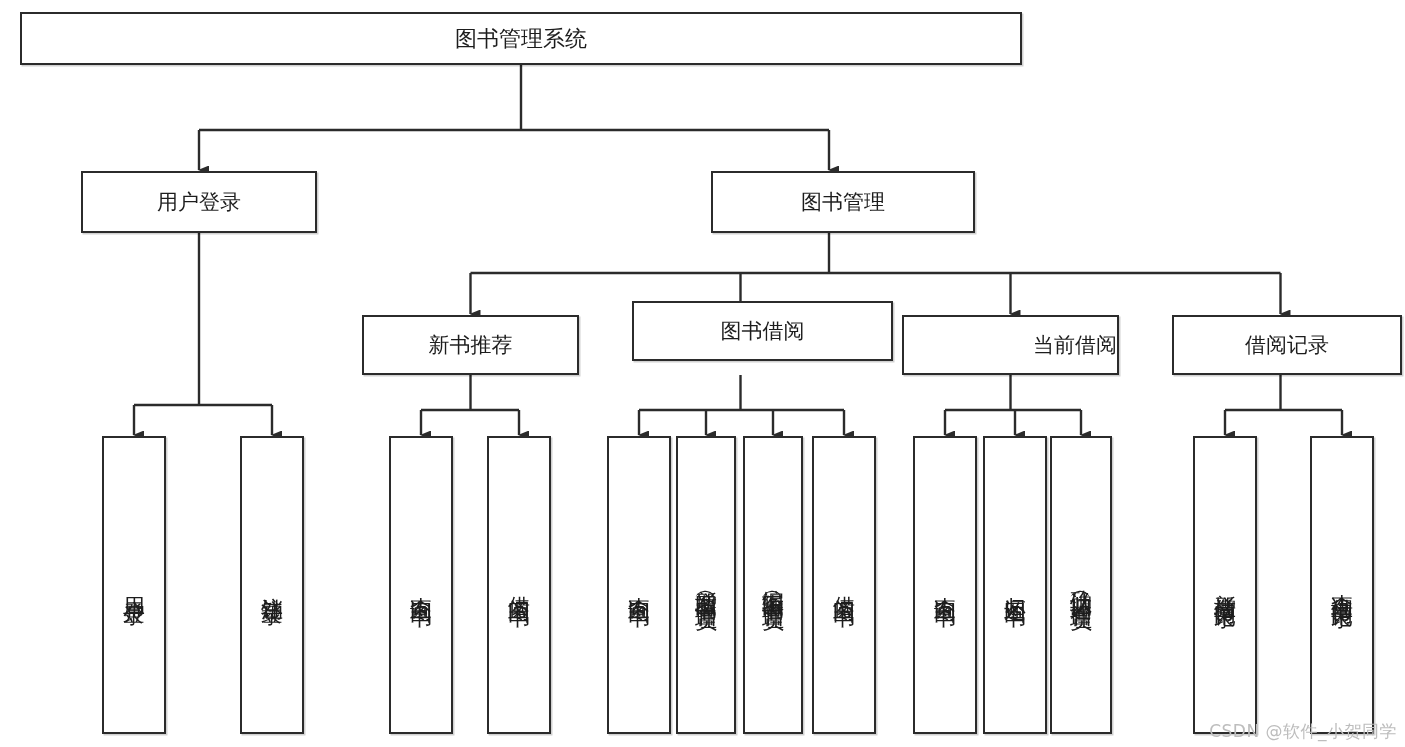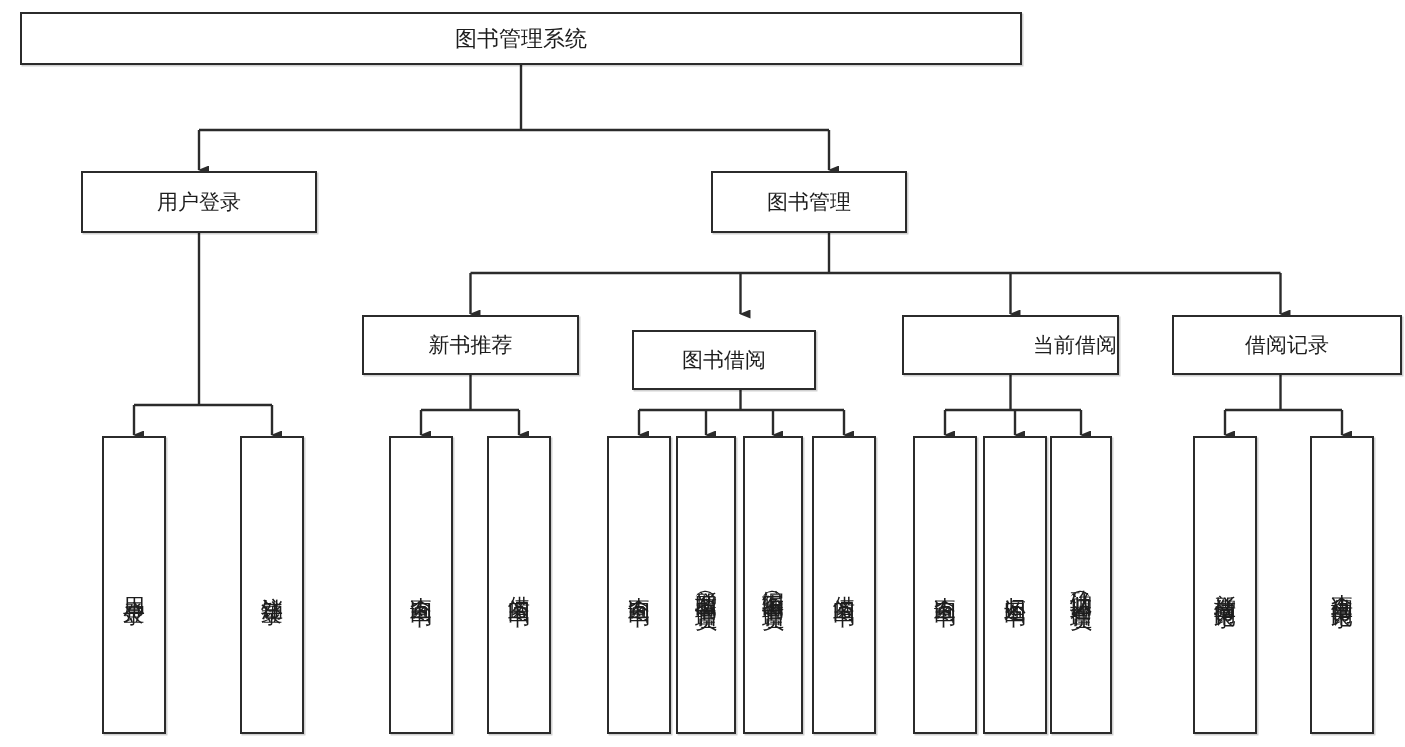--- a/index.html
+++ b/index.html
@@ -120,27 +120,27 @@
       </g>
   </svg>
 
   <div id="nodes">
       <div class="node horiz root" style="left: 20px; top: 12px; width: 1002px; height: 53px;">
         <span class="label">图书管理系统</span>
       </div>
       <div class="node horiz" style="left: 81px; top: 171px; width: 236px; height: 62px;">
         <span class="label">用户登录</span>
       </div>
-      <div class="node horiz" style="left: 711px; top: 171px; width: 196px; height: 62px; align-items: center;">
+      <div class="node horiz" style="left: 711px; top: 171px; width: 264px; height: 62px; align-items: center;">
         <span class="label">图书管理</span>
       </div>
       <div class="node horiz" style="left: 362px; top: 315px; width: 217px; height: 60px; font-family: Liberation Serif, serif;">
         <span class="label">新书推荐</span>
       </div>
-      <div class="node horiz" style="left: 632px; top: 330px; width: 184px; height: 60px;">
+      <div class="node horiz" style="left: 632px; top: 301px; width: 261px; height: 60px;">
         <span class="label">图书借阅</span>
       </div>
       <div class="node horiz" style="left: 902px; top: 315px; width: 217px; height: 60px; justify-content: flex-end;">
         <span class="label">当前借阅</span>
       </div>
       <div class="node horiz" style="left: 1172px; top: 315px; width: 230px; height: 60px;">
         <span class="label">借阅记录</span>
       </div>
       <div class="node vert" style="left: 102px; top: 436px; width: 64px; height: 298px;">
         <span class="label">用户登录</span>
@@ -176,13 +176,14 @@
         <span class="label">确认归还（管理员）</span>
       </div>
       <div class="node vert" style="left: 1193px; top: 436px; width: 64px; height: 298px;">
         <span class="label">新增借阅记录</span>
       </div>
       <div class="node vert" style="left: 1310px; top: 436px; width: 64px; height: 298px;">
         <span class="label">查询借阅记录</span>
       </div>
     </div>
 
+  <div class="watermark">CSDN @软件_小贺同学</div>
 </div>
 
 </body></html>

